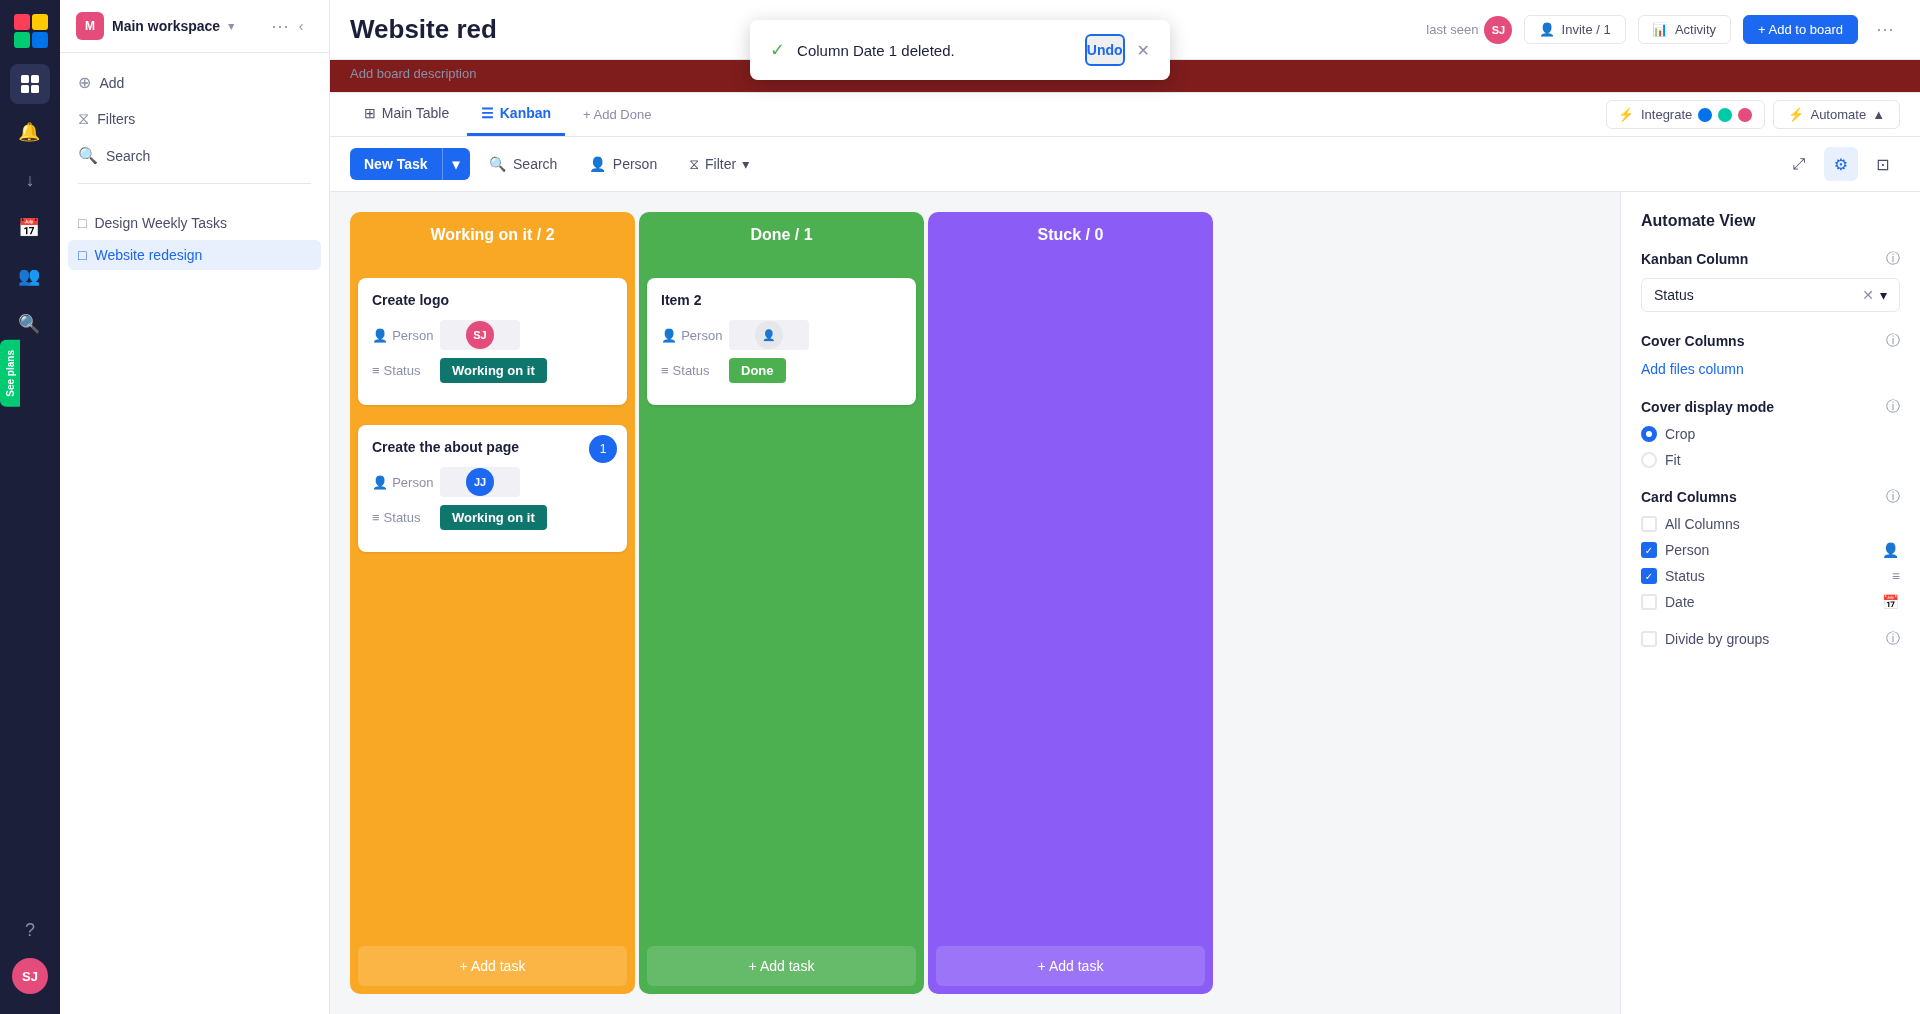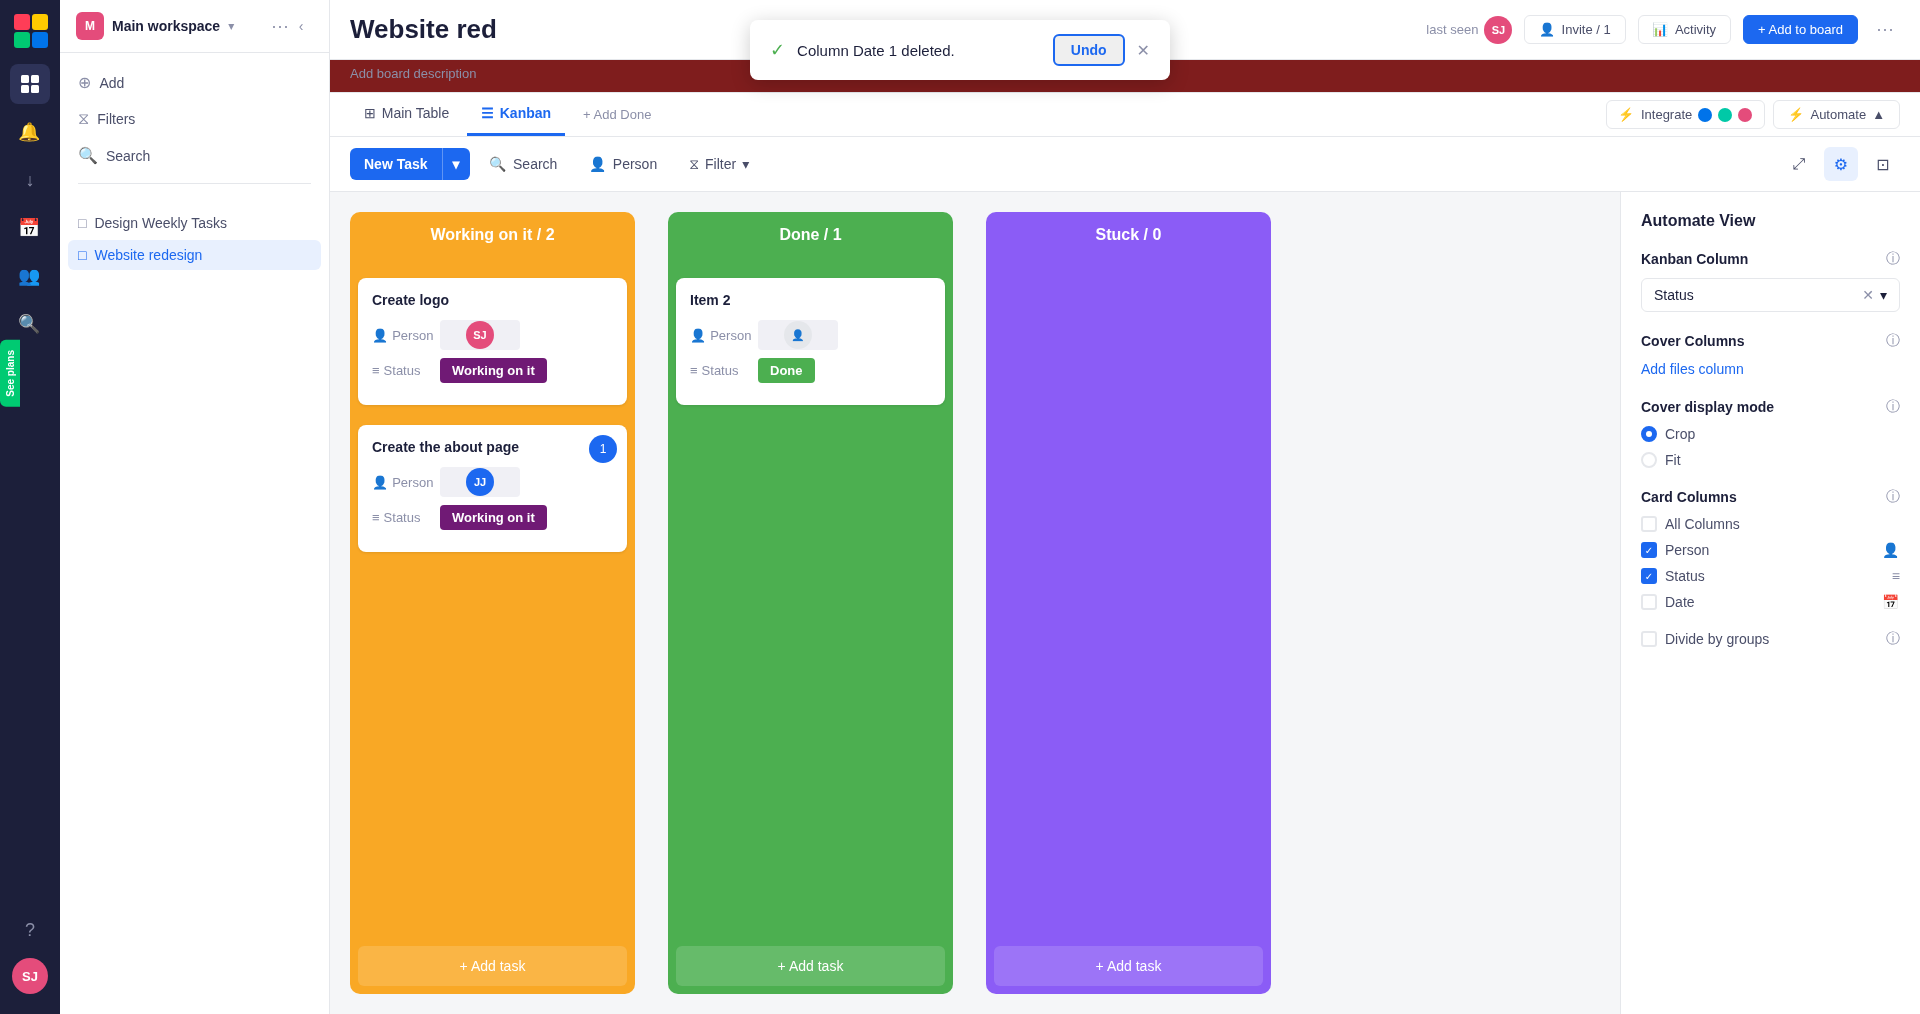--- a/index.html
+++ b/index.html
@@ -143,21 +143,21 @@
     
     .board-area {
       flex: 1;
       display: flex;
       overflow: hidden;
     }
     .kanban-area {
       flex: 1;
       padding: 20px;
       display: flex;
-      gap: 33px;
+      gap: 4px;
       overflow-x: auto;
       overflow-y: auto;
     }
 
     
     .kanban-column { width: 285px; flex-shrink: 0; display: flex; flex-direction: column; border-radius: 10px; overflow: hidden; }
     .col-orange { background: #f9a825; }
     .col-green { background: #4caf50; }
     .col-red { background: #8b5cf6; }
 
@@ -168,21 +168,21 @@
     .kanban-card { background: white; border-radius: 8px; padding: 14px; box-shadow: 0 1px 3px rgba(0,0,0,0.1); position: relative; margin-top: 12px; }
     .card-title { font-size: 14px; font-weight: 600; color: #1c1f3a; margin-bottom: 12px; }
     .card-field { display: flex; align-items: center; gap: 8px; margin-bottom: 8px; }
     .card-field-label { font-size: 13px; color: #8b8fa8; display: flex; align-items: center; gap: 4px; width: 60px; flex-shrink: 0; }
     .avatar-cell { width: 80px; height: 30px; background: #f0f0f5; border-radius: 4px; display: flex; align-items: center; justify-content: center; }
     .person-avatar { width: 28px; height: 28px; border-radius: 50%; display: flex; align-items: center; justify-content: center; color: white; font-size: 11px; font-weight: 700; }
     .avatar-sj { background: #e44c7b; }
     .avatar-jj { background: #1c68f0; }
     .avatar-empty { background: #e5e7eb; }
     .status-badge { padding: 5px 12px; border-radius: 4px; font-size: 13px; font-weight: 600; color: white; display: inline-block; }
-    .status-working { background: #701a75; }
+    .status-working { background: #0f766e; }
     .status-done { background: #4caf50; }
 
     .chat-icon { position: absolute; top: 10px; right: 10px; width: 28px; height: 28px; background: #1c68f0; border-radius: 50%; display: flex; align-items: center; justify-content: center; color: white; font-size: 12px; }
 
     .add-task-btn { padding: 12px 16px; color: white; font-size: 14px; font-weight: 500; cursor: pointer; text-align: center; background: rgba(255,255,255,0.15); border-radius: 6px; margin: 8px; }
 
     
     .customize-panel {
       width: 300px;
       background: #fff;
@@ -229,21 +229,21 @@
       box-shadow: 0 4px 20px rgba(0,0,0,0.2);
       padding: 14px 20px;
       display: flex;
       align-items: center;
       gap: 12px;
       z-index: 1000;
       min-width: 420px;
     }
     .toast-icon { color: #4caf50; font-size: 18px; }
     .toast-text { font-size: 15px; color: #1c1f3a; font-weight: 500; flex: 1; }
-    .toast-undo { padding: 6px 16px; border: 2px solid #1c68f0; border-radius: 6px; color: #1c68f0; font-weight: 600; font-size: 14px; cursor: pointer; }
+    .toast-undo { padding: 6px 0; border: 2px solid #1c68f0; border-radius: 6px; color: #1c68f0; font-weight: 600; font-size: 14px; cursor: pointer; }
     .toast-close { color: #8b8fa8; cursor: pointer; font-size: 16px; }
   </style>
 </head>
 <body>
 
 <div class="icon-rail">
 
   <div class="rail-logo" style="display:flex;align-items:center;justify-content:center;">
     <svg width="36" height="36" viewBox="0 0 36 36">
       <rect width="16" height="16" x="2" y="2" rx="3" fill="#ff3d57"></rect>

